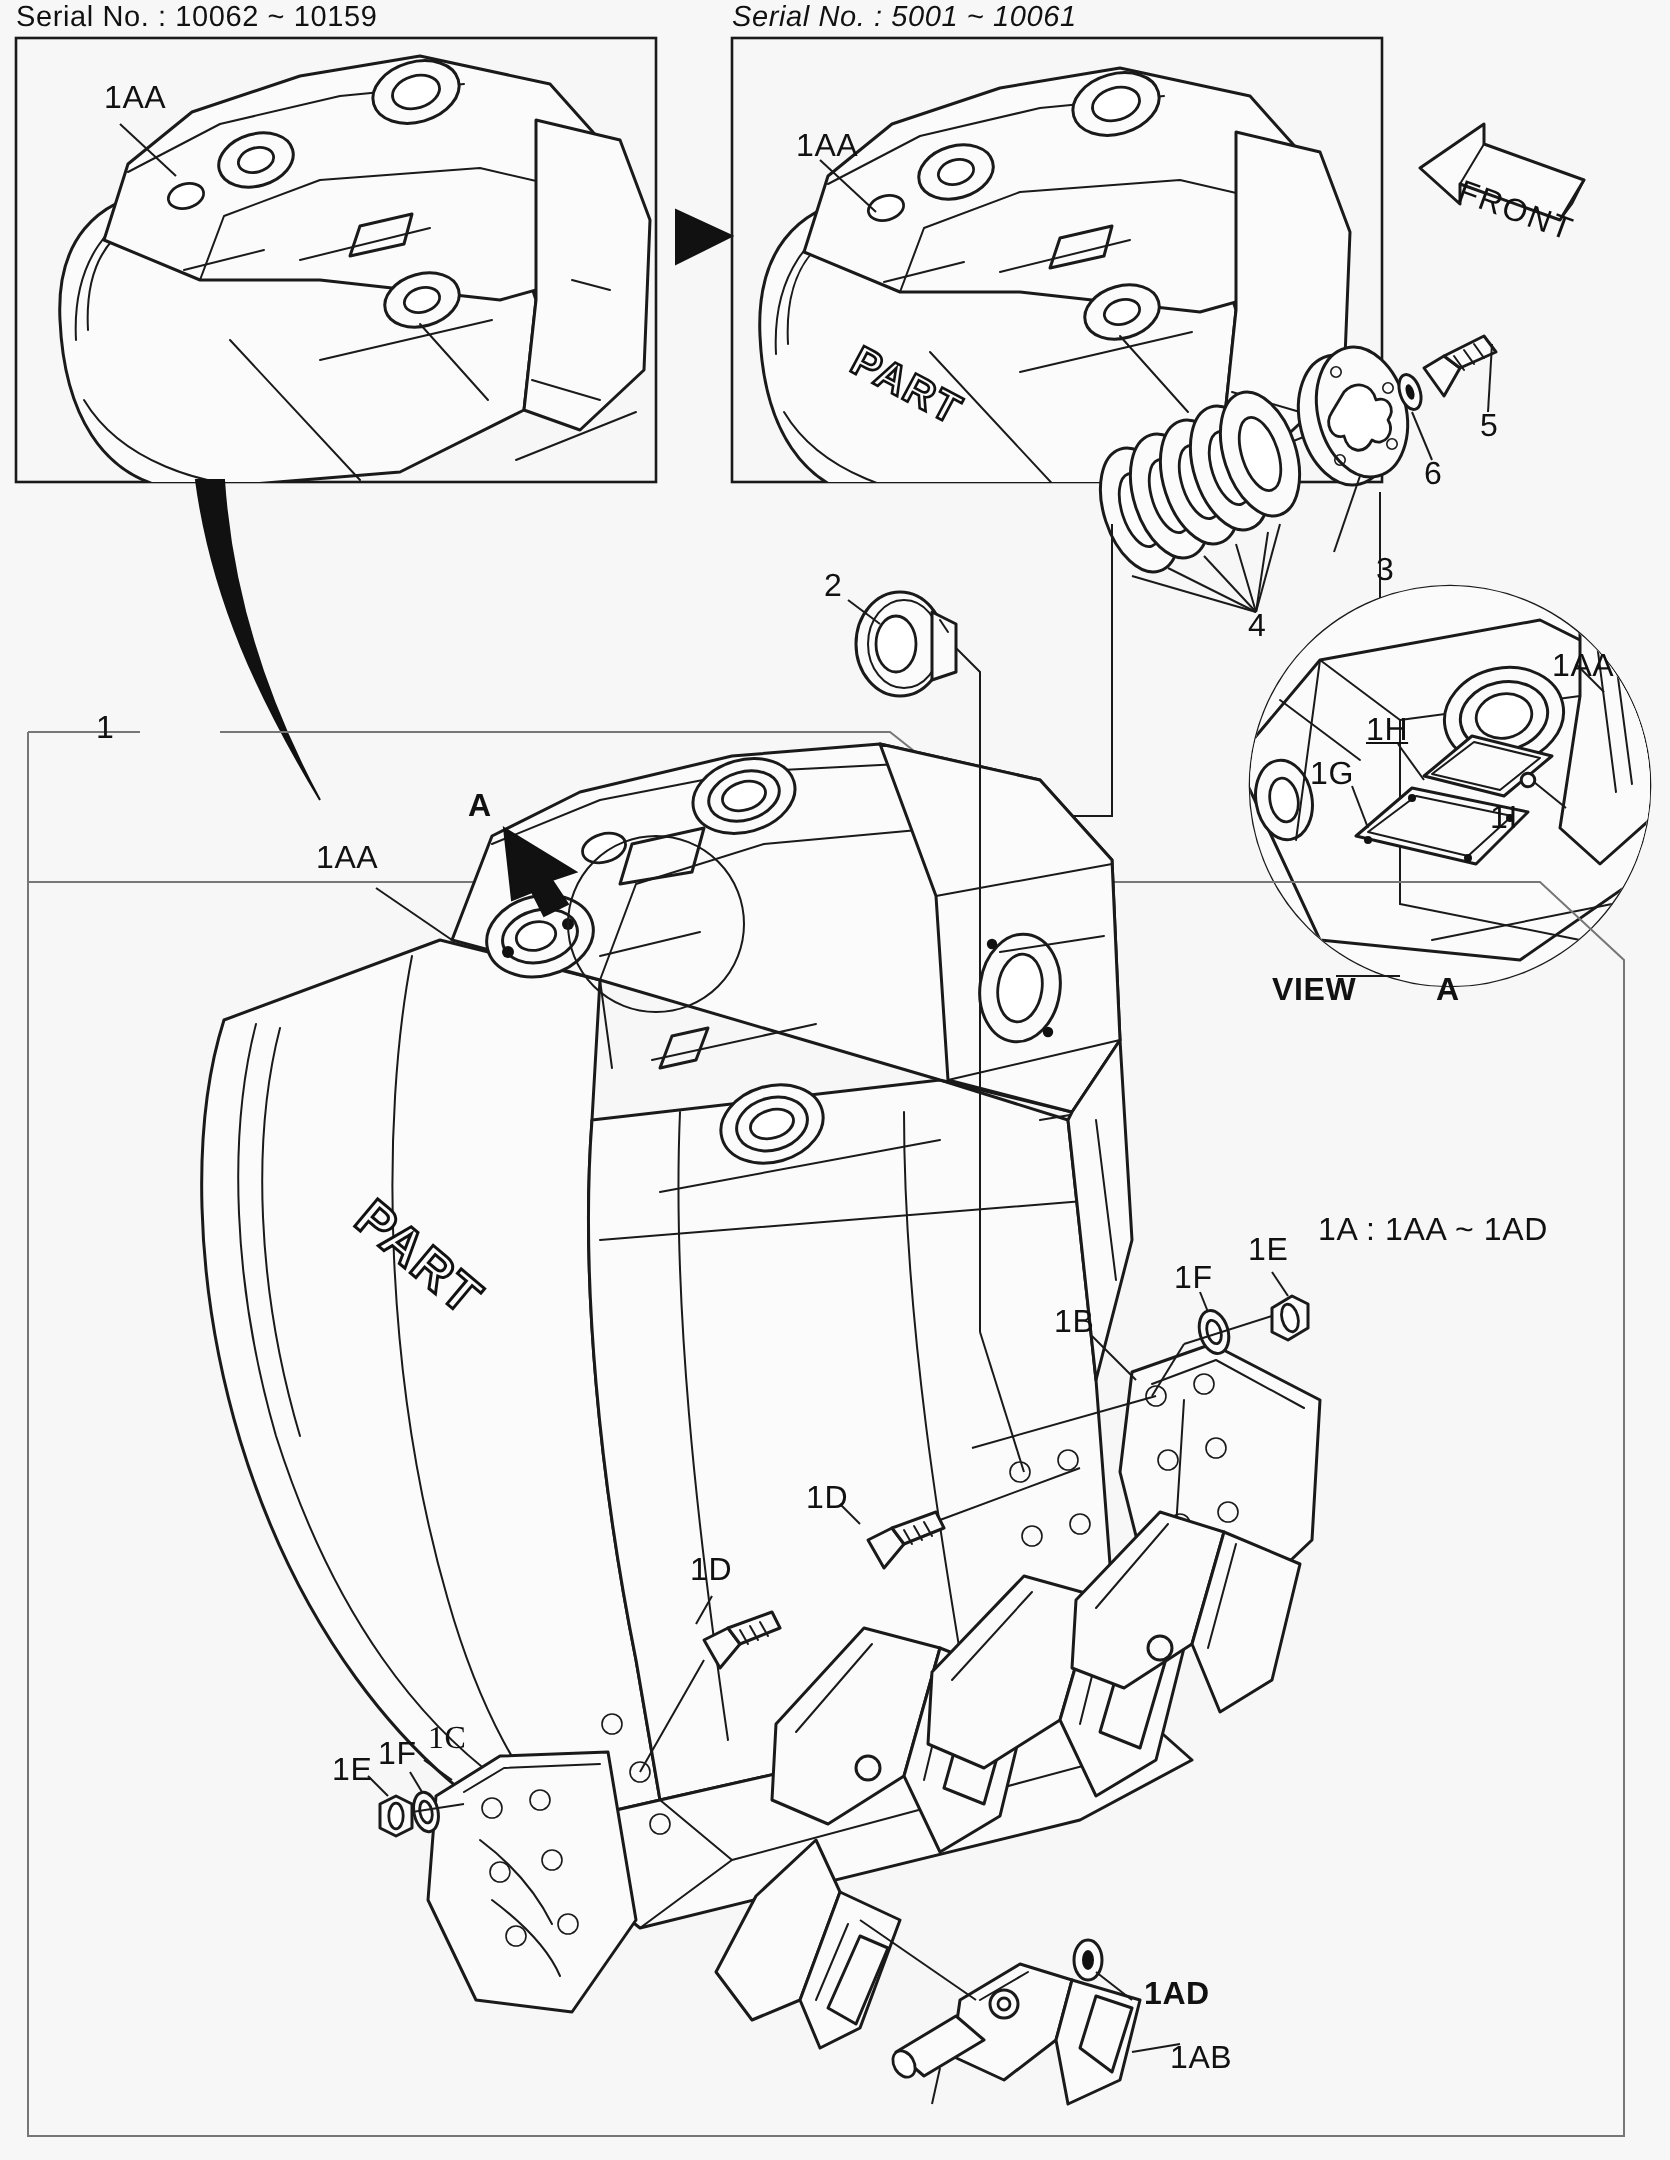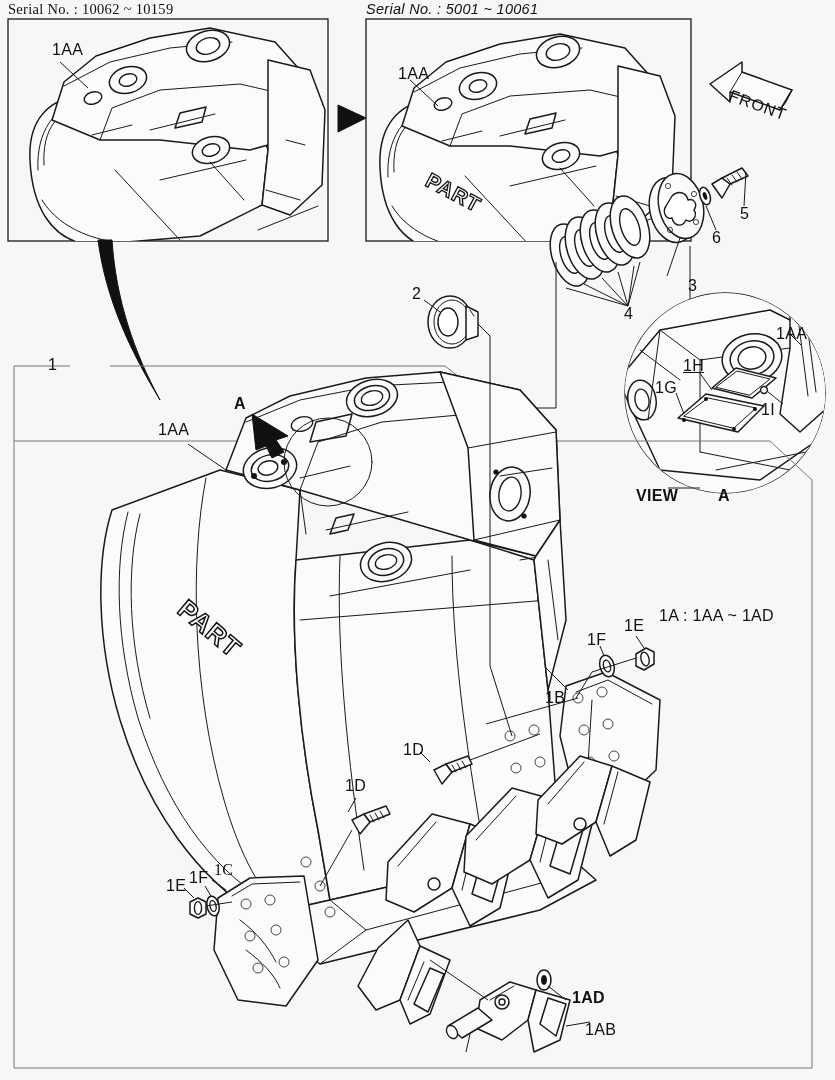--- a/index.html
+++ b/index.html
@@ -437,51 +437,51 @@
         <path class="lead" d="M490 666 L512 736"></path>
       </g>
 
       <g>
         <path class="fk" d="M252 414 L288 436 L276 440 L284 452 L272 458 L266 446 L256 450 Z"></path>
       </g>
     </g>
 
   </svg>
 
-  <div class="lbl serial" style="left:8px;top:2px;font-family:Liberation Serif, serif;">Serial No. : 10062 ~ 10159</div>
+  <div class="lbl serial" style="left:8px;top:2px;">Serial No. : 10062 ~ 10159</div>
   <div class="lbl serial" style="left:366px;top:2px;font-style:italic;">Serial No. : 5001 ~ 10061</div>
 
   <div class="lbl" style="left:52px;top:42px;">1AA</div>
   <div class="lbl" style="left:398px;top:66px;">1AA</div>
 
   <div class="lbl" style="left:688px;top:278px;">3</div>
   <div class="lbl" style="left:624px;top:306px;">4</div>
   <div class="lbl" style="left:740px;top:206px;">5</div>
   <div class="lbl" style="left:712px;top:230px;">6</div>
 
   <div class="lbl" style="left:776px;top:326px;">1AA</div>
   <div class="lbl" style="left:683px;top:358px;text-decoration:underline;">1H</div>
   <div class="lbl" style="left:655px;top:380px;">1G</div>
-  <div class="lbl" style="left:761px;top:402px;">1I</div>
+  <div class="lbl" style="left:745px;top:402px;">1I</div>
   <div class="lbl bold" style="left:636px;top:488px;">VIEW</div>
   <div class="lbl bold" style="left:718px;top:488px;">A</div>
 
   <div class="lbl" style="left:659px;top:608px;">1A : 1AA ~ 1AD</div>
 
   <div class="lbl" style="left:48px;top:357px;">1</div>
 
   <div class="lbl" style="left:158px;top:422px;">1AA</div>
 
   <div class="lbl bold" style="left:234px;top:396px;">A</div>
 
   <div class="lbl" style="left:412px;top:286px;">2</div>
 
   <div class="lbl" style="left:624px;top:618px;">1E</div>
   <div class="lbl" style="left:587px;top:632px;">1F</div>
-  <div class="lbl" style="left:545px;top:654px;margin-top:36px;">1B</div>
+  <div class="lbl" style="left:527px;top:654px;">1B</div>
 
   <div class="lbl" style="left:403px;top:742px;">1D</div>
   <div class="lbl" style="left:345px;top:778px;">1D</div>
 
   <div class="lbl" style="left:166px;top:878px;">1E</div>
   <div class="lbl" style="left:189px;top:870px;">1F</div>
   <div class="lbl" style="left:214px;top:862px;font-family:Liberation Serif, serif;">1C</div>
 
   <div class="lbl" style="left:572px;top:990px;font-weight:bold;">1AD</div>
   <div class="lbl" style="left:585px;top:1022px;">1AB</div>

